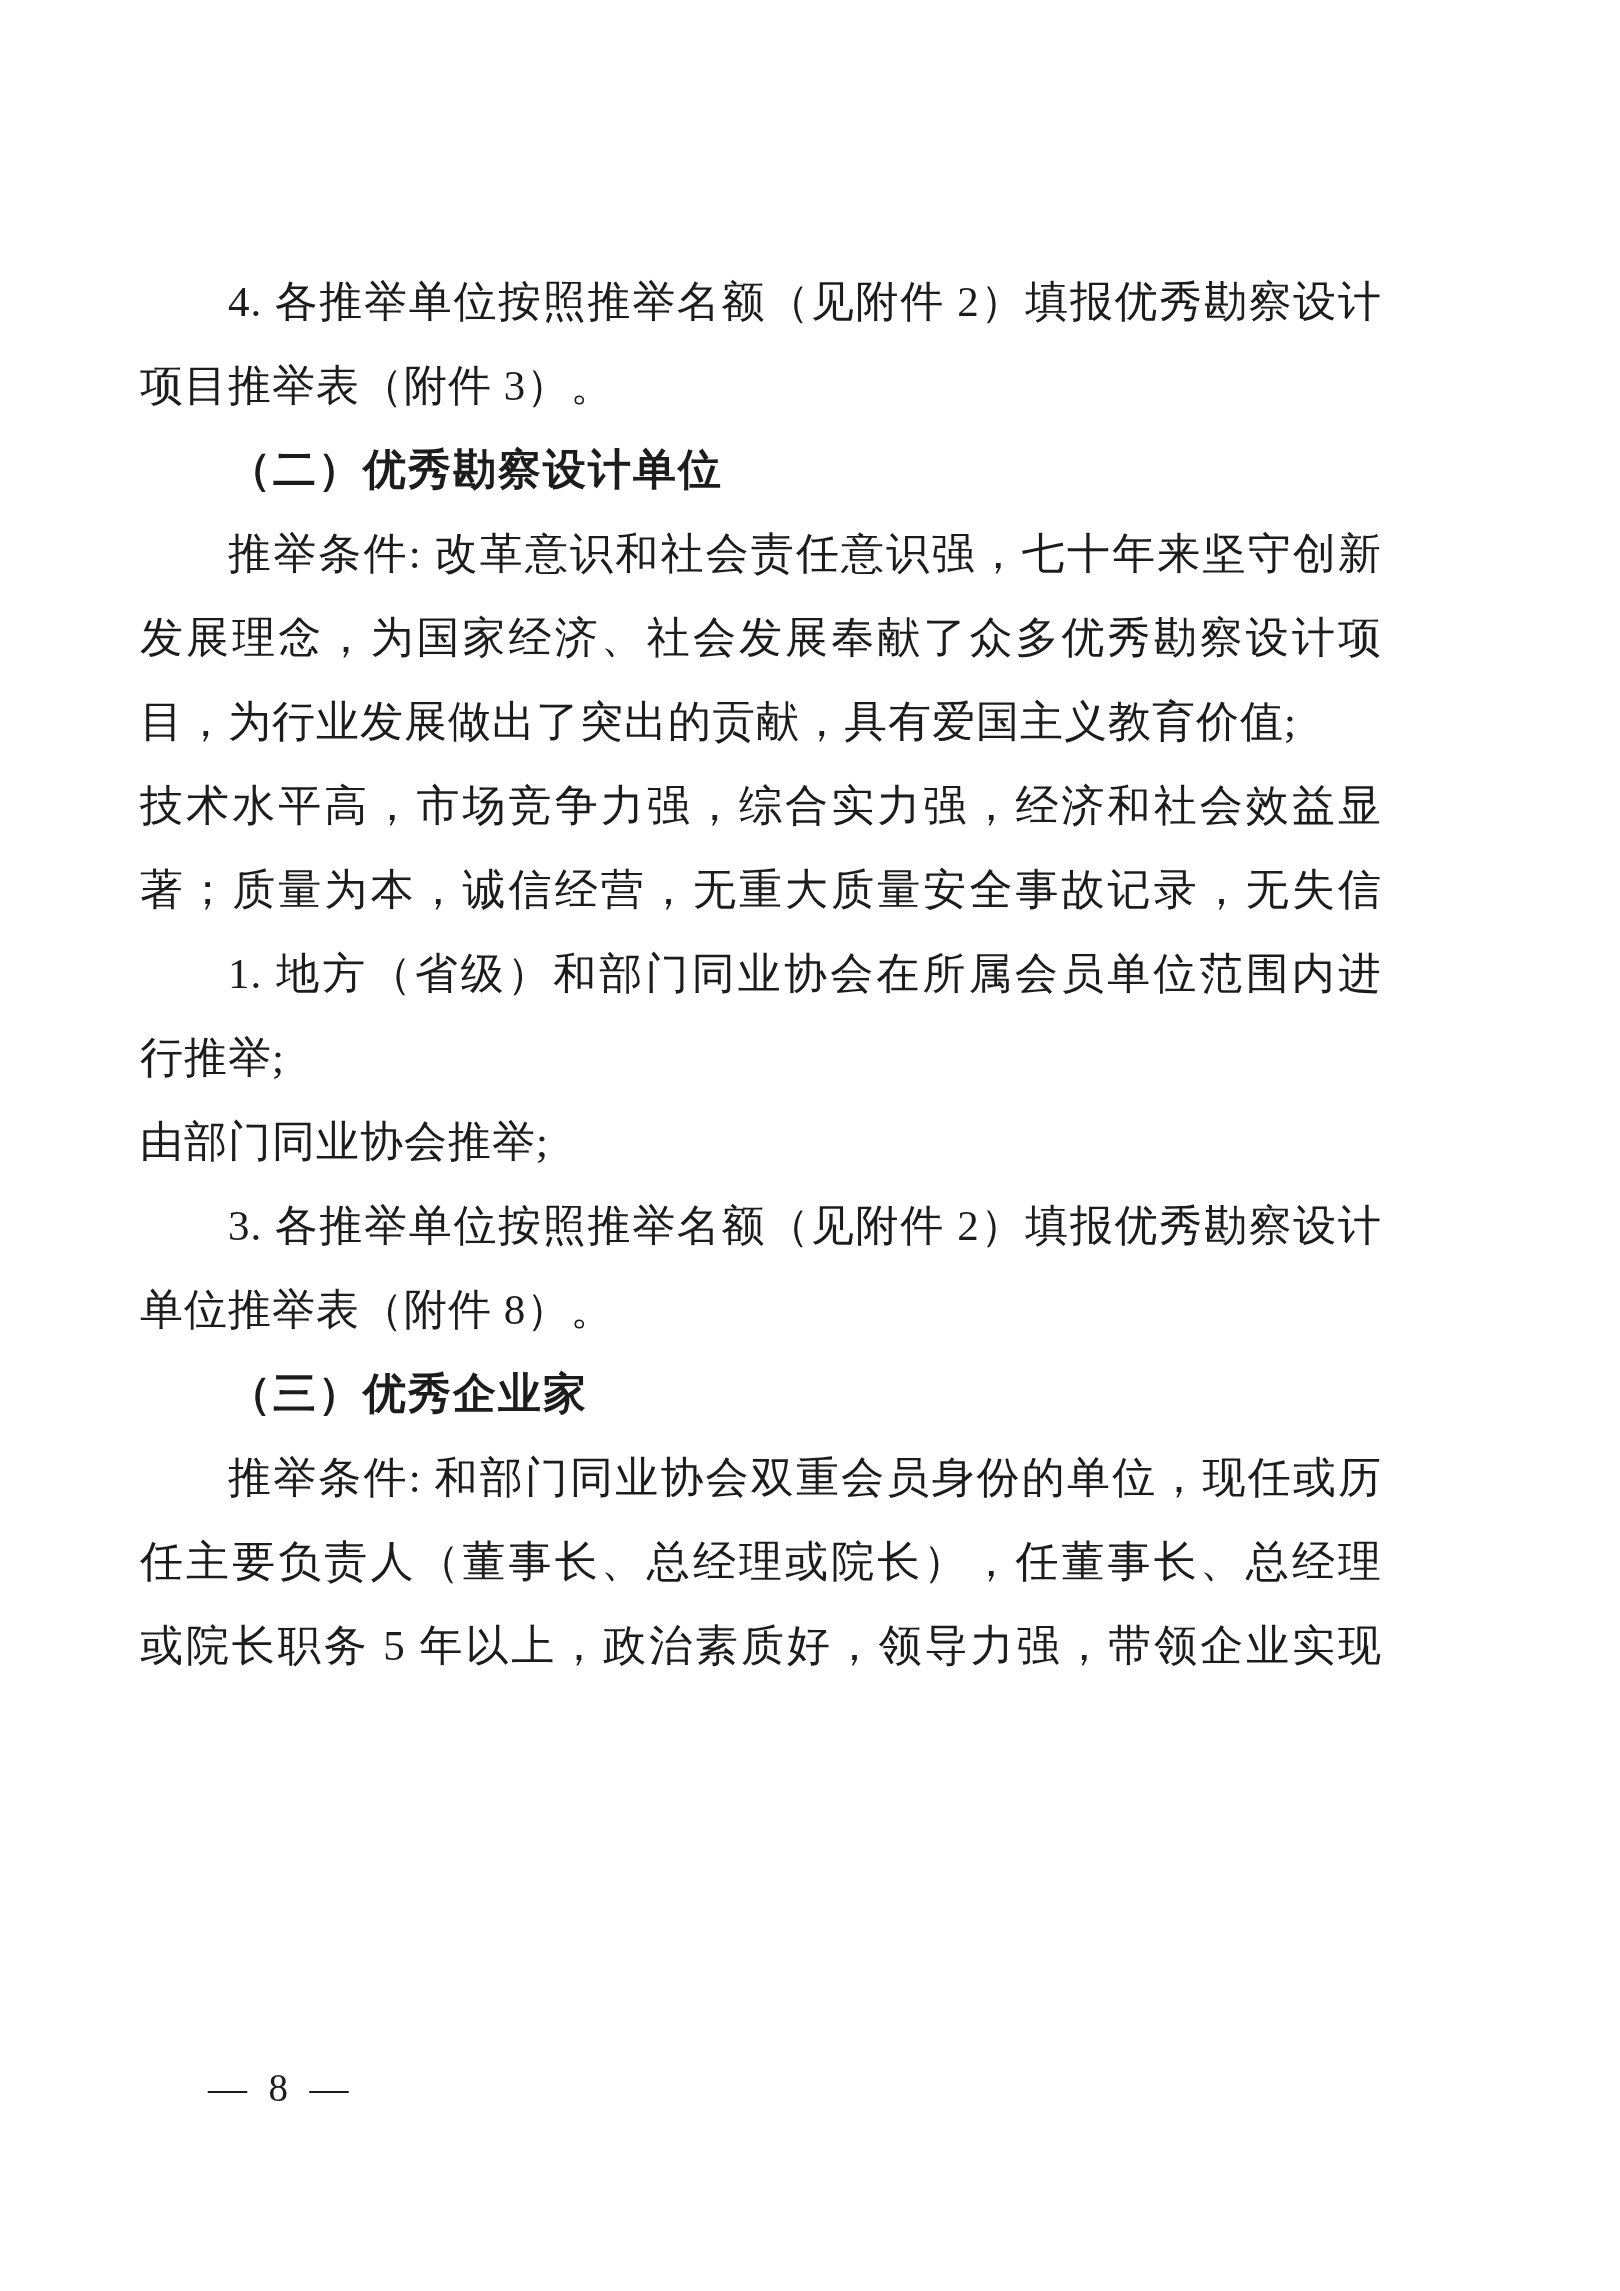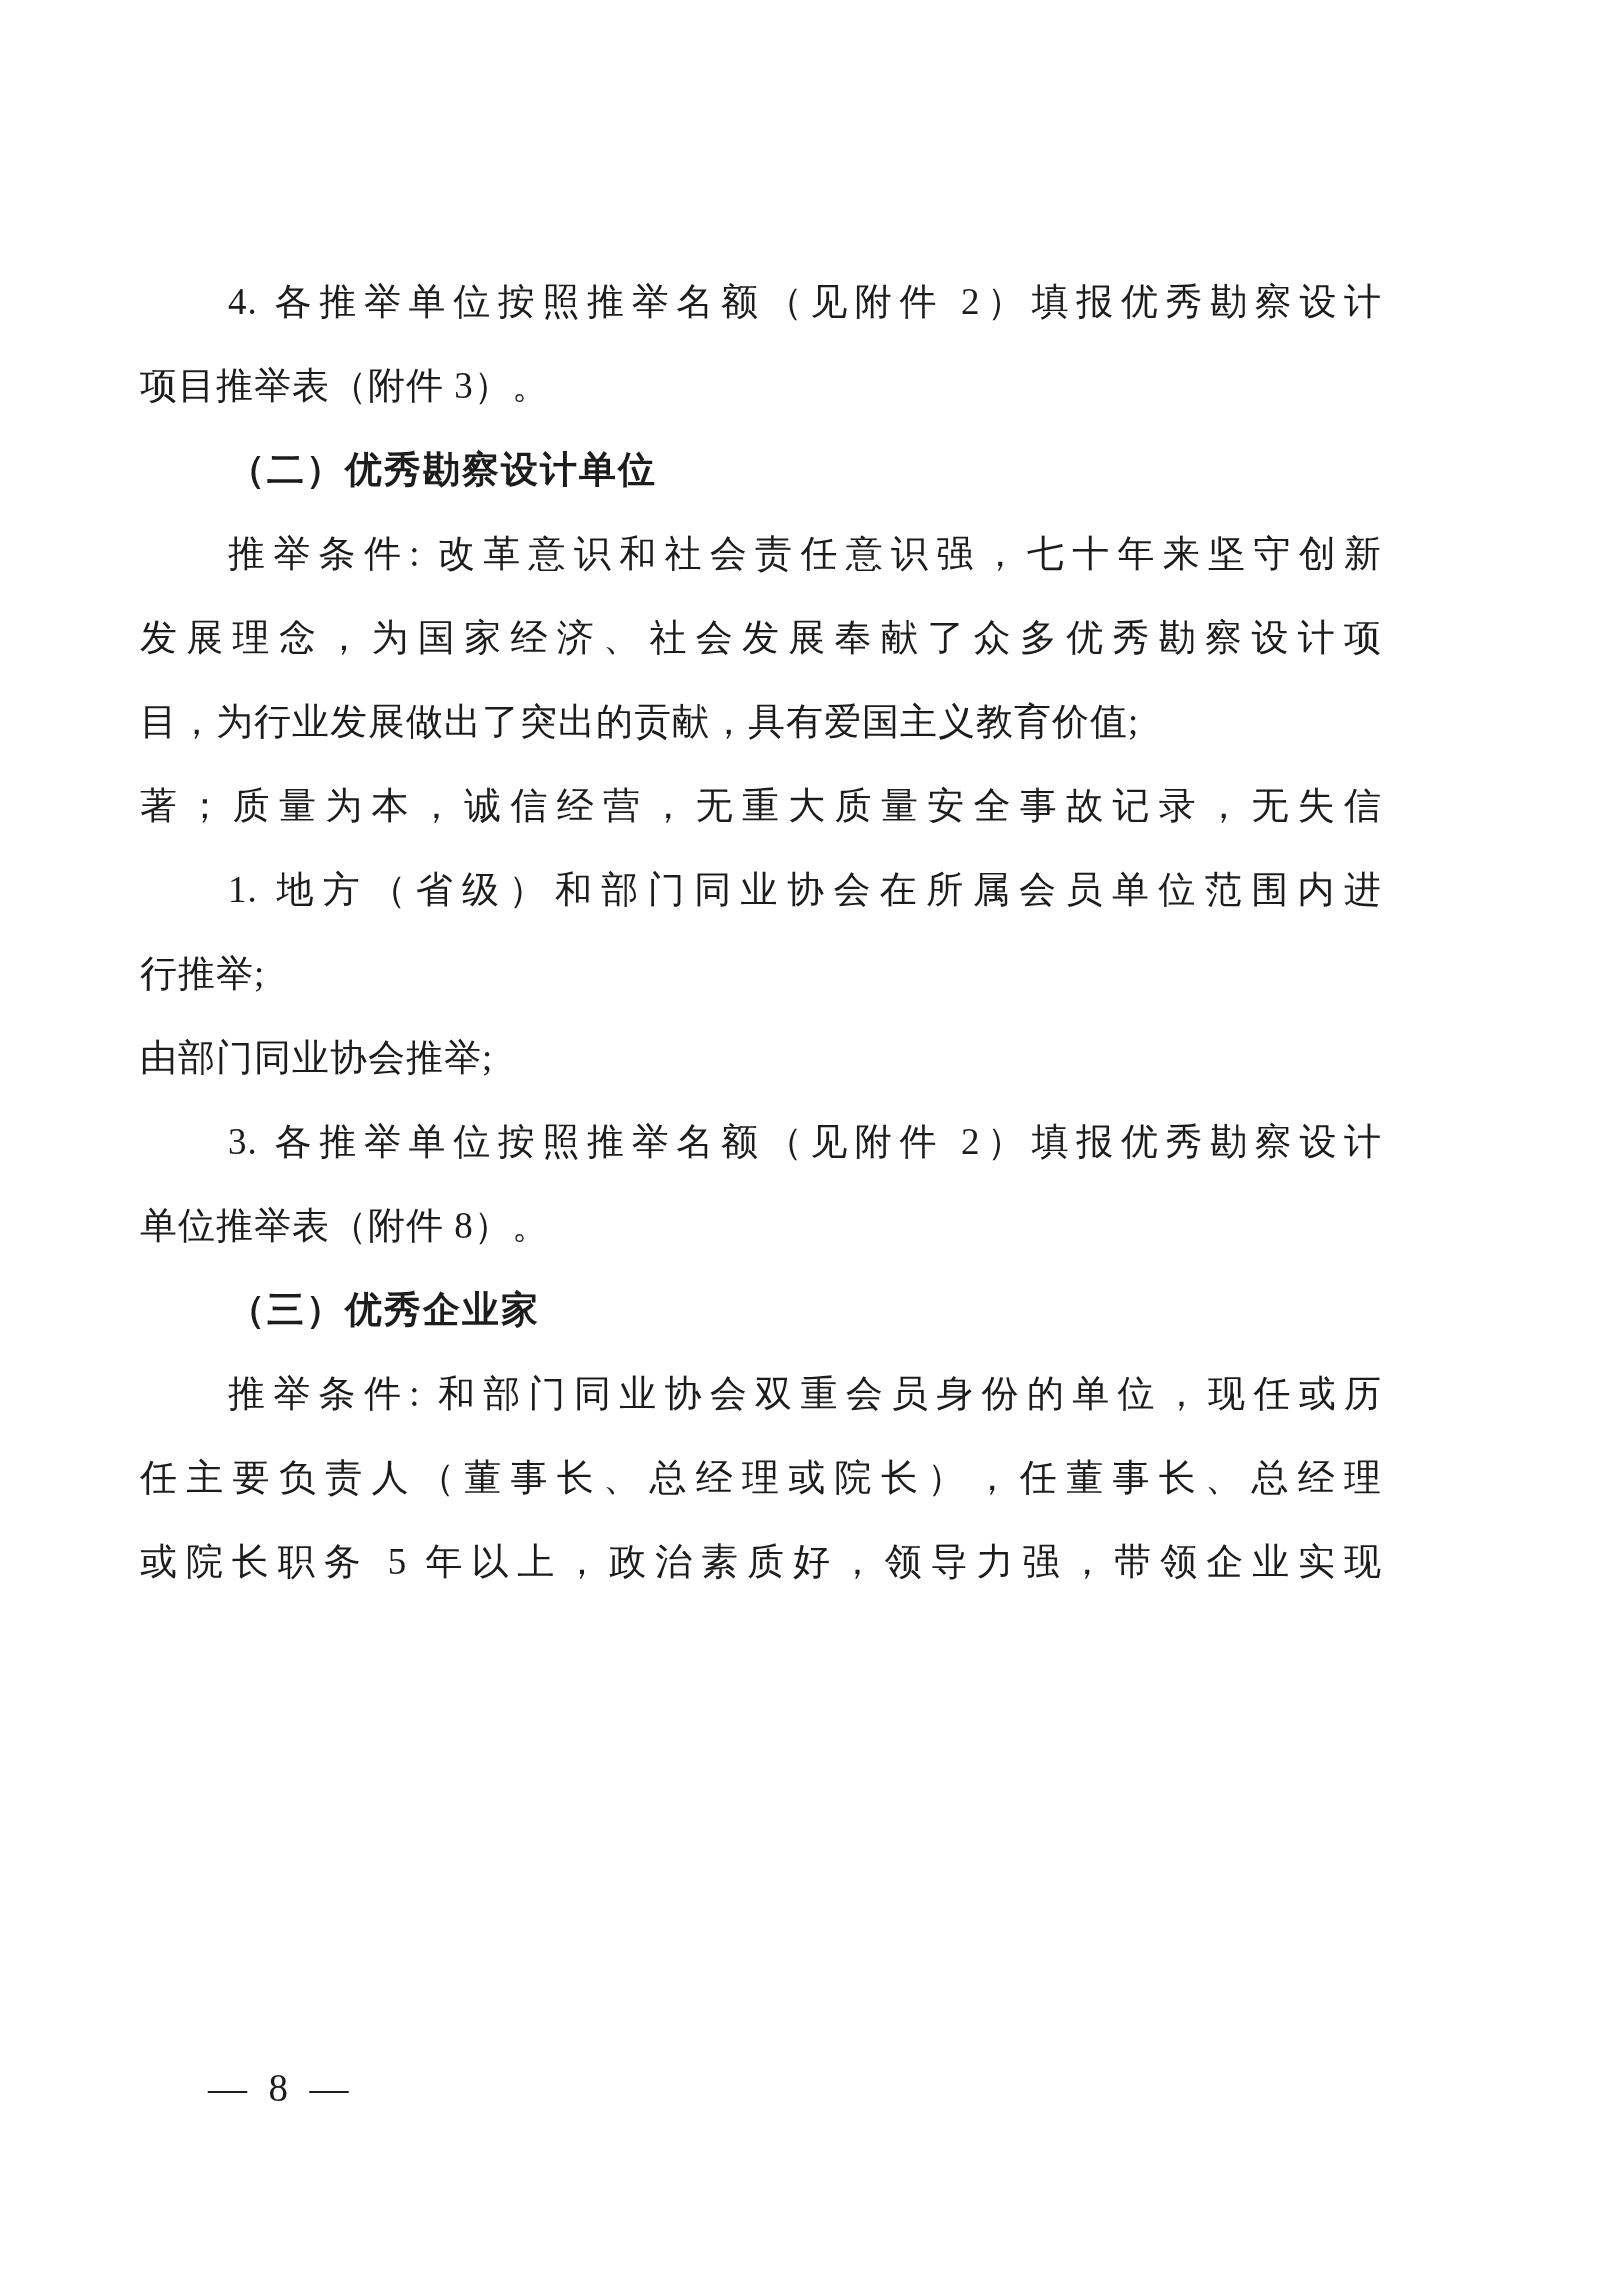--- a/index.html
+++ b/index.html
@@ -22,21 +22,21 @@
     height: 2292px;
     background: #ffffff;
   }
   .content {
     position: absolute;
     left: 140px;
     top: 260px;
     width: 1242px;
   }
   .line {
-    font-size: 37px;
+    font-size: 43px;
     line-height: 84px;
     height: 84px;
     white-space: nowrap;
     letter-spacing: 1px;
   }
   
   .just {
     white-space: normal;
     text-align: justify;
     text-align-last: justify;
@@ -63,20 +63,21 @@
 
 <div class="page">
 
   <div class="content">
     <div class="line indent just">4. 各推举单位按照推举名额（见附件 2）填报优秀勘察设计</div>
     <div class="line">项目推举表（附件 3）。</div>
     <div class="line indent heading">（二）优秀勘察设计单位</div>
     <div class="line indent just">推举条件: 改革意识和社会责任意识强，七十年来坚守创新</div>
     <div class="line just">发展理念，为国家经济、社会发展奉献了众多优秀勘察设计项</div>
     <div class="line">目，为行业发展做出了突出的贡献，具有爱国主义教育价值;</div>
+    <div class="line just">技术水平高，市场竞争力强，综合实力强，经济和社会效益显</div>
     <div class="line just">著；质量为本，诚信经营，无重大质量安全事故记录，无失信</div>
     <div class="line indent just">1. 地方（省级）和部门同业协会在所属会员单位范围内进</div>
     <div class="line">行推举;</div>
     <div class="line">由部门同业协会推举;</div>
     <div class="line indent just">3. 各推举单位按照推举名额（见附件 2）填报优秀勘察设计</div>
     <div class="line">单位推举表（附件 8）。</div>
     <div class="line indent heading">（三）优秀企业家</div>
     <div class="line indent just">推举条件: 和部门同业协会双重会员身份的单位，现任或历</div>
     <div class="line just">任主要负责人（董事长、总经理或院长），任董事长、总经理</div>
     <div class="line just">或院长职务 5 年以上，政治素质好，领导力强，带领企业实现</div>

